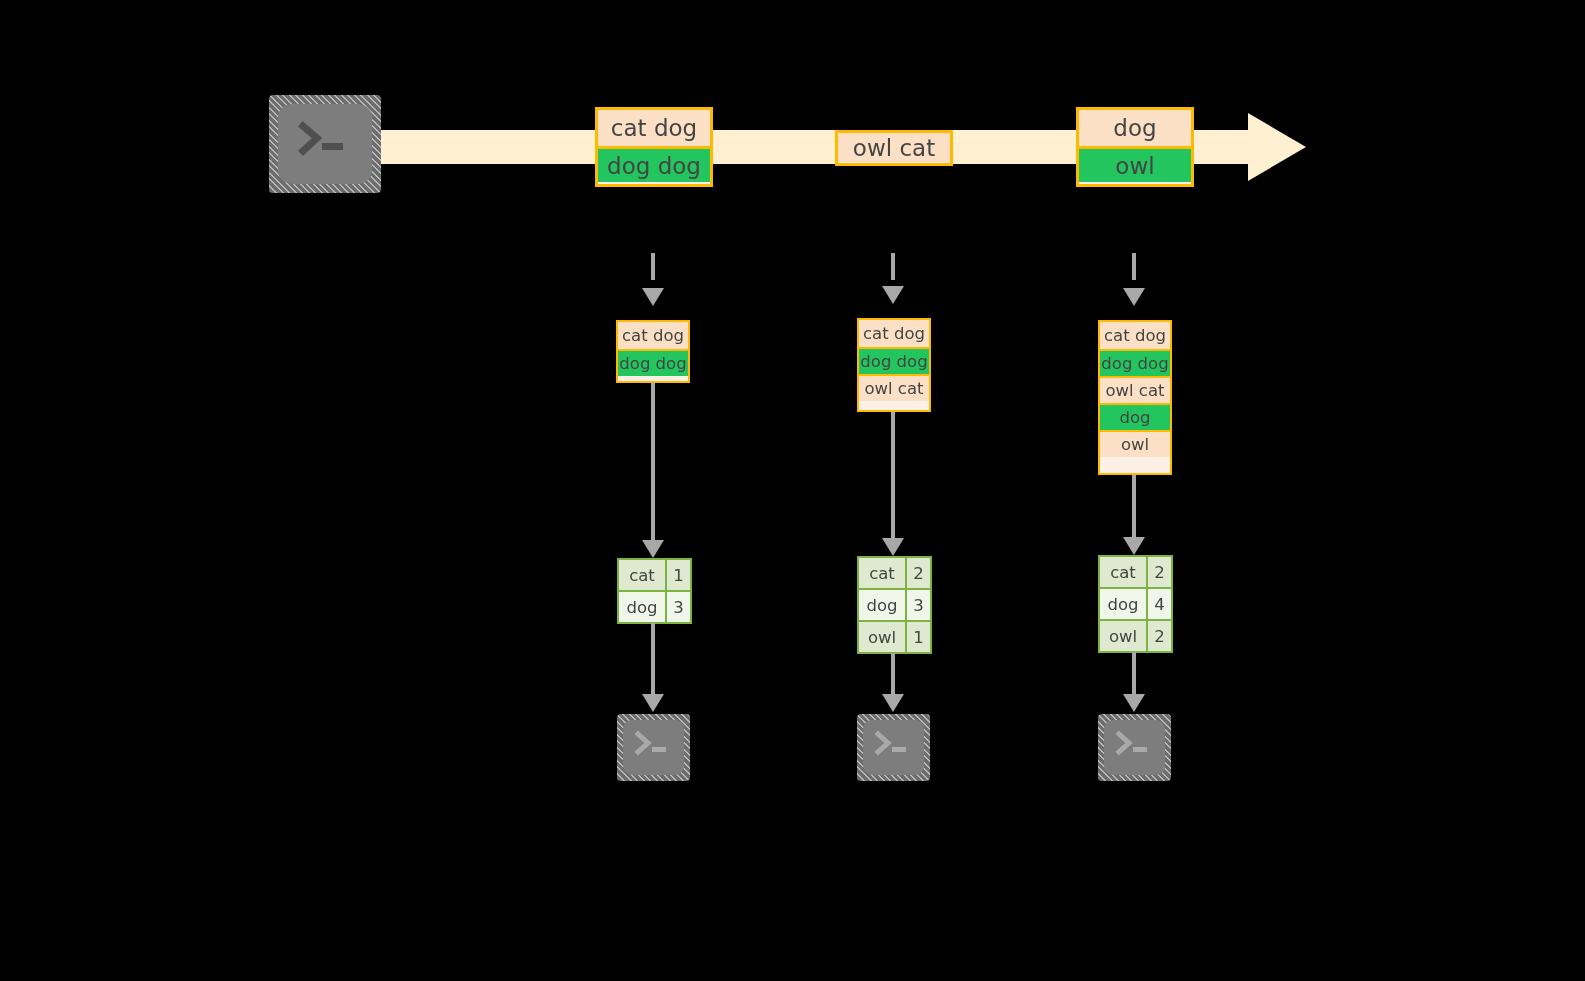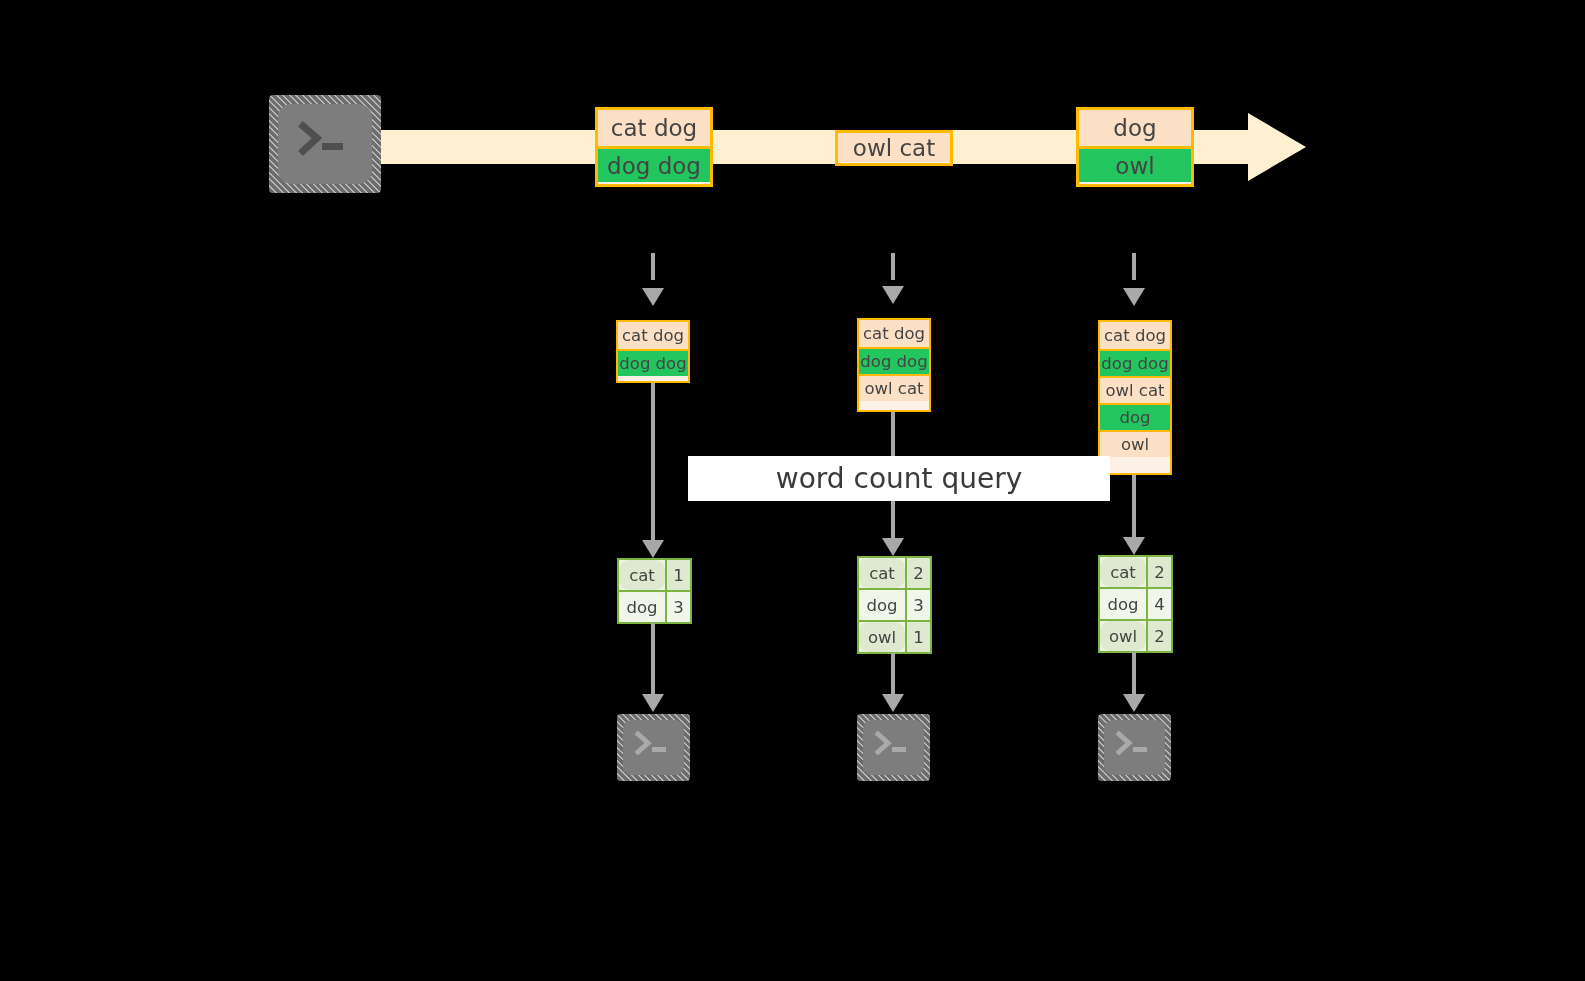--- a/index.html
+++ b/index.html
@@ -122,21 +122,21 @@
   .restable .trow + .trow { border-top: 2.5px solid #7cb342; }
   .restable .c-key,
   .restable .c-val {
     box-sizing: border-box;
     display: flex;
     align-items: center;
     justify-content: center;
     font-size: 16.5px;
     color: #444444;
   }
-  .restable .c-key { width: 46px; border-radius: 10px; }
+  .restable .c-key { width: 46px; }
   .restable .c-val {
     width: 25px;
     border-left: 2.5px solid #7cb342;
   }
   .restable .trow.shade-a .c-key,
   .restable .trow.shade-a .c-val { background: #dfe9cf; }
   .restable .trow.shade-b .c-key,
   .restable .trow.shade-b .c-val { background: #f1f6ea; }
 
   
@@ -292,15 +292,14 @@
 
   <div class="terminal" style="left:1098px; top:714px; width:73px; height:67px;">
     <div class="hatch"></div>
     <div class="inner" style="left:6px; top:6px; right:6px; bottom:6px;"></div>
     <svg viewBox="0 0 73 67">
       <path d="M21,20 L31,29 L21,38" fill="none" stroke="#a9a9a9" stroke-width="5" stroke-linecap="square"></path>
       <rect x="35" y="33" width="14" height="5" fill="#a9a9a9"></rect>
     </svg>
   </div>
 
-  <div class="querylabel" style="left:688px; top:456px; width:422px; height:45px;">word count query</div>
 
 </div>
 
 </body></html>

